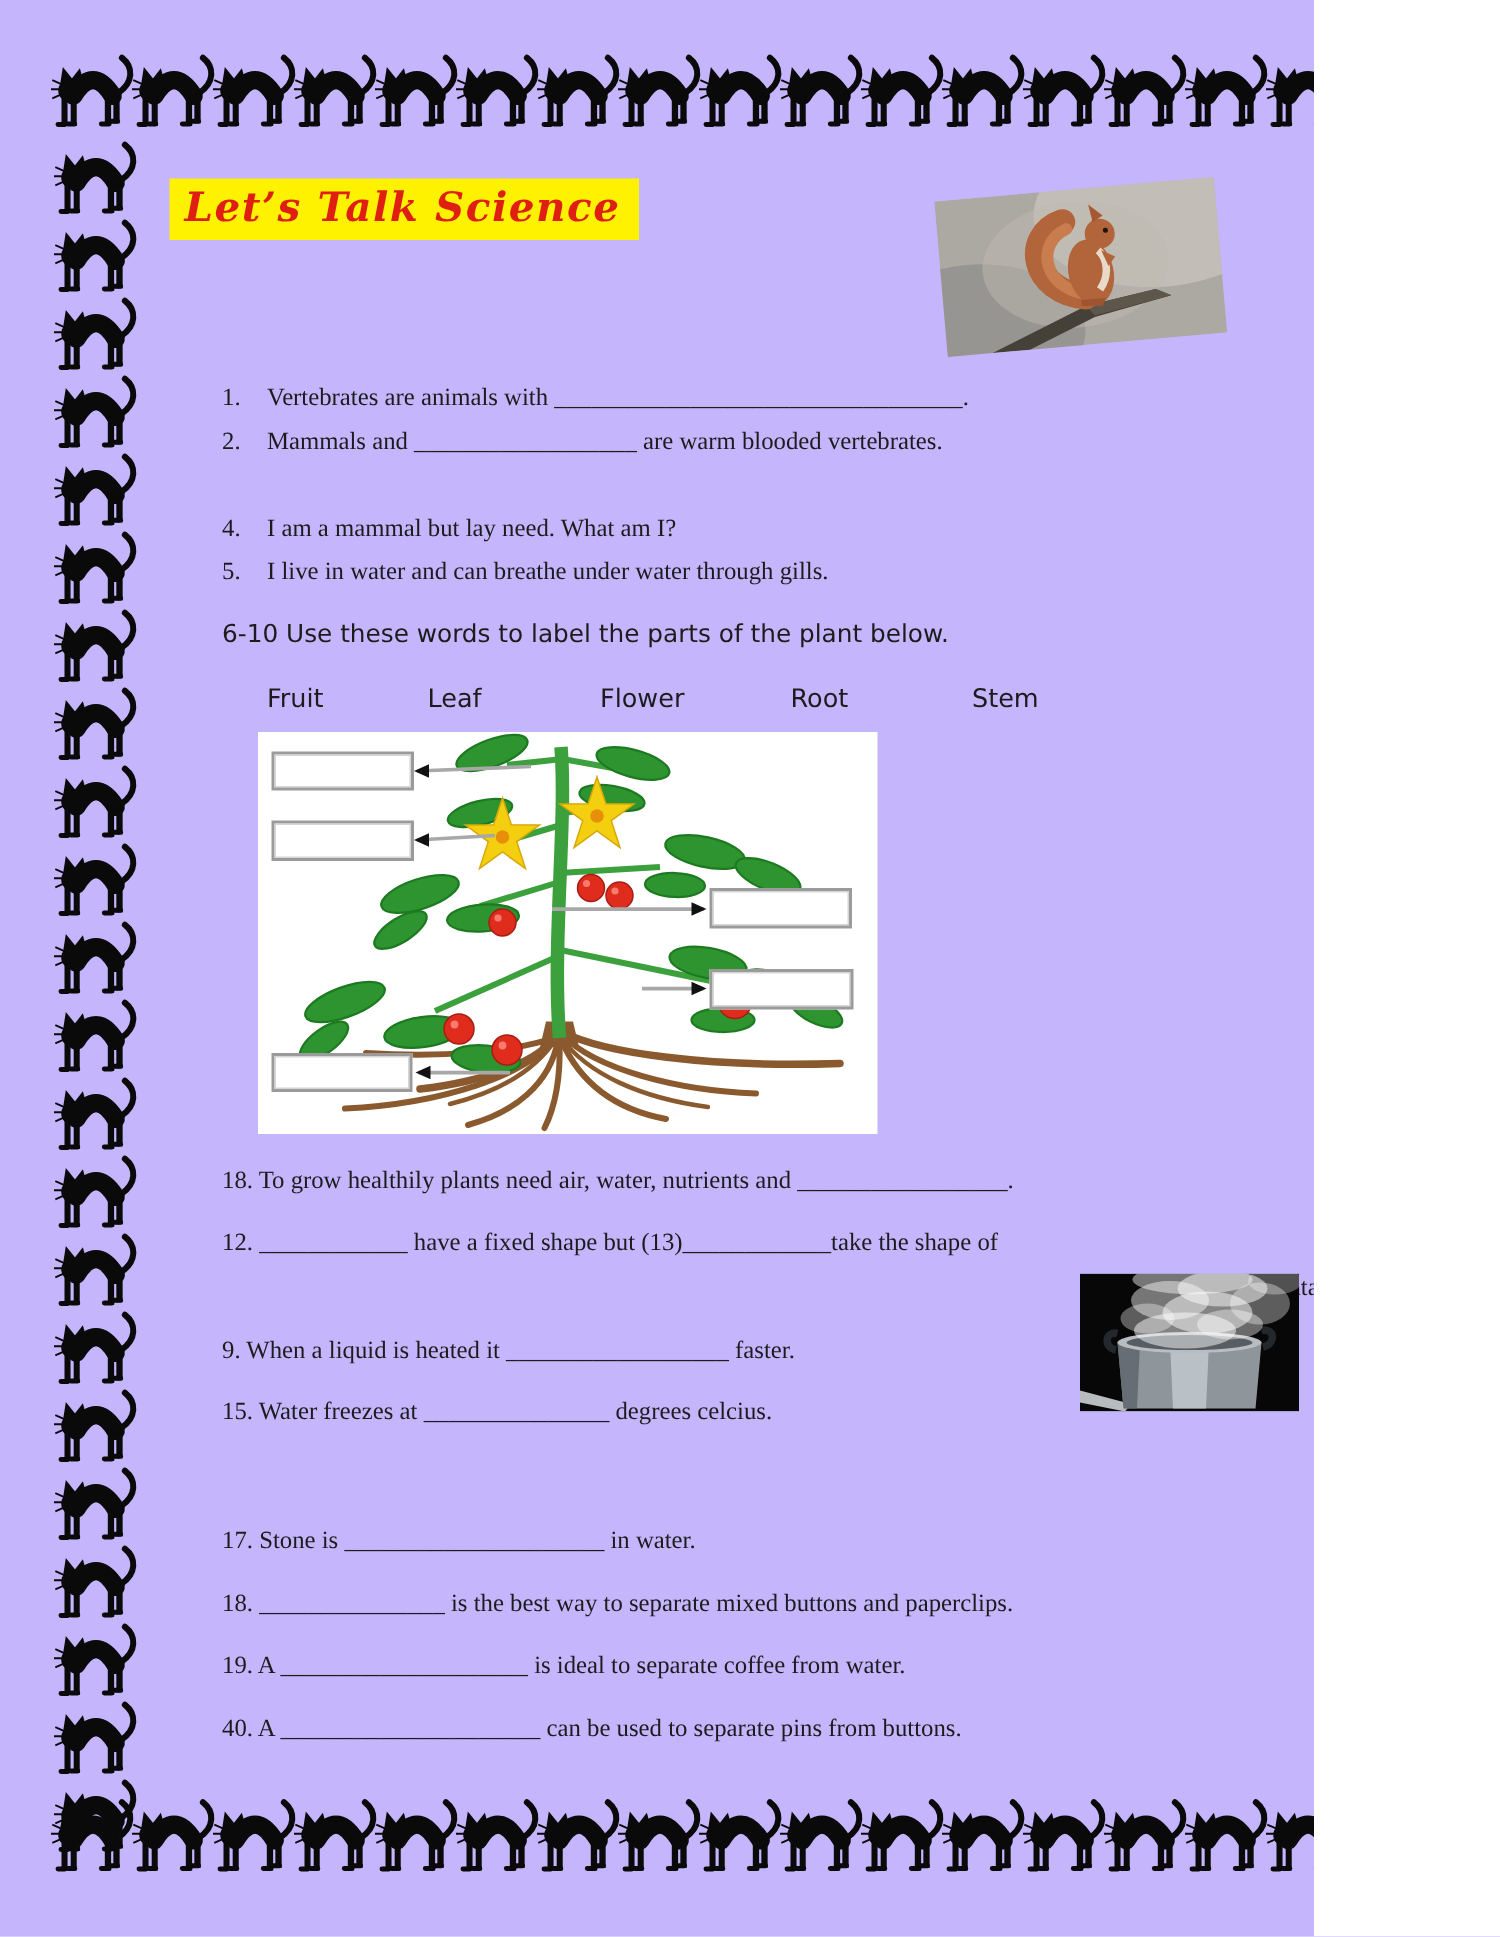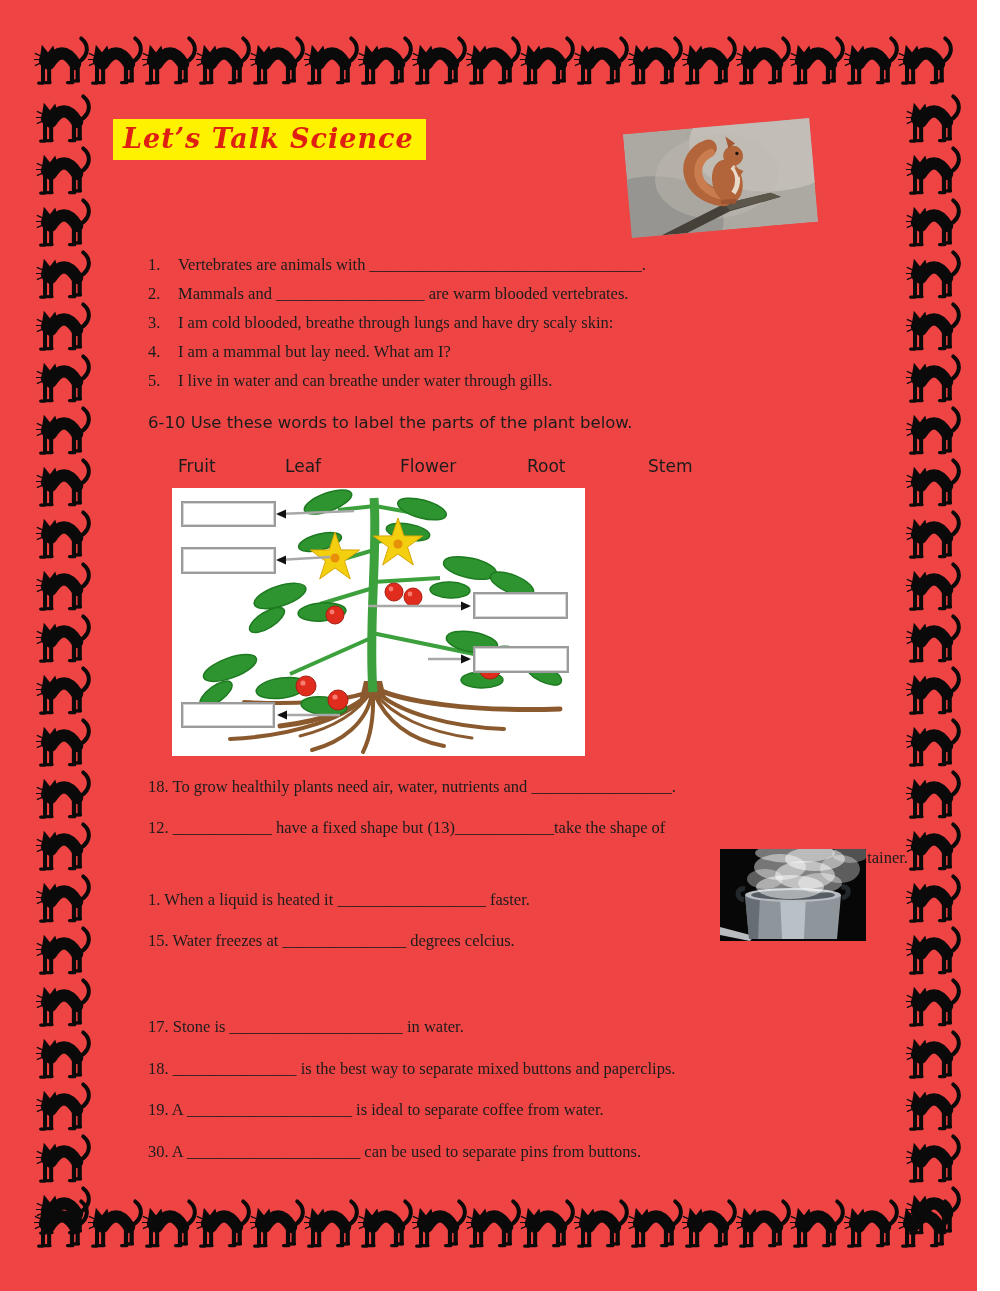--- a/index.html
+++ b/index.html
@@ -1,18 +1,18 @@
 <!DOCTYPE html>
 <html><head>
 <meta charset="utf-8">
 <style>
   html,body{margin:0;padding:0;}
   #page{
-    position:relative;width:977px;height:1291px;overflow:hidden;
-    background:#ef4444;font-family:"DejaVu Sans",sans-serif;color:#1c1c1c;
+    position:relative;width:876px;height:1291px;overflow:hidden;
+    background:#c4b5fd;font-family:"DejaVu Sans",sans-serif;color:#1c1c1c;
   }
   .cat{position:absolute;width:56px;height:58px;}
   .title{
     position:absolute;left:113px;top:119px;background:#fff200;color:#df1f12;
     font-family:"DejaVu Serif",serif;font-weight:700;font-style:italic;
     font-size:27px;padding:4px 12px 6px 10px;letter-spacing:1px;white-space:nowrap;
   }
   .photo{position:absolute;overflow:hidden;}
   #squirrel{left:627px;top:126px;width:187px;height:104px;transform:rotate(-5deg);}
   #pot{left:720px;top:849px;width:146px;height:92px;}
@@ -1458,21 +1458,20 @@
       <polygon points="104,23 102,11 111,19" fill="#a55832"></polygon>
       <circle cx="112" cy="29" r="1.7" fill="#1e1410"></circle>
       <path d="M106,42 C112,48 112,60 105,68" stroke="#e8d9c8" stroke-width="5" fill="none"></path>
       <path d="M108,42 L117,47 L112,53 Z" fill="#b2643a"></path>
       <path d="M92,74 L108,74 L106,79 L92,78 Z" fill="#9c5530"></path>
     </svg>
   </div>
 
   <div class="qrow" style="top:254px"><span class="qnum">1.</span><span>Vertebrates are animals with _________________________________.</span></div>
   <div class="qrow" style="top:283px"><span class="qnum">2.</span><span>Mammals and __________________ are warm blooded vertebrates.</span></div>
-  <div class="qrow" style="top:312px"><span class="qnum">3.</span><span>I am cold blooded, breathe through lungs and have dry scaly skin:</span></div>
   <div class="qrow" style="top:341px"><span class="qnum">4.</span><span>I am a mammal but lay need. What am I?</span></div>
   <div class="qrow" style="top:370px"><span class="qnum">5.</span><span>I live in water and can breathe under water through gills.</span></div>
 
   <div class="instr" style="top:413px">6-10 Use these words to label the parts of the plant below.</div>
   <div id="wordbank" class="wordbank">
     <span style="left:178px">Fruit</span>
     <span style="left:285px">Leaf</span>
     <span style="left:400px">Flower</span>
     <span style="left:527px">Root</span>
     <span style="left:648px">Stem</span>
@@ -1574,26 +1573,26 @@
     <div class="label-box" style="left:301px;top:104px;width:95px;height:27px"></div>
     <div class="label-box" style="left:301px;top:158px;width:96px;height:27px"></div>
     <div class="label-box" style="left:9px;  top:214px;width:94px;height:26px"></div>
   </div>
 
   <div class="qrow" style="top:776px">18. To grow healthily plants need air, water, nutrients and _________________.</div>
   <div class="qrow twolines" style="top:817px">
     <div>12. ____________ have a fixed shape but  (13)____________take the shape of</div>
     <div>the container.</div>
   </div>
-  <div class="qrow" style="top:889px">1. When a liquid is heated it __________________ faster.</div>
+  <div class="qrow" style="top:889px">9. When a liquid is heated it __________________ faster.</div>
   <div class="qrow" style="top:930px">15. Water freezes at _______________ degrees celcius.</div>
   <div class="qrow" style="top:1016px">17. Stone is _____________________ in water.</div>
   <div class="qrow" style="top:1058px">18. _______________ is the best way to  separate mixed buttons and paperclips.</div>
   <div class="qrow" style="top:1099px">19. A ____________________ is ideal to separate coffee  from water.</div>
-  <div class="qrow" style="top:1141px">30. A _____________________ can be used to separate pins from buttons.</div>
+  <div class="qrow" style="top:1141px">40. A _____________________ can be used to separate pins from buttons.</div>
 
   <div class="photo" id="pot">
     <svg width="146" height="92" viewBox="0 0 146 92">
       <rect width="146" height="92" fill="#070707"></rect>
       <path d="M0,78 L34,87 L30,92 L0,86 Z" fill="#b9bcbe"></path>
       <path d="M25,46 L121,46 L117,90 L29,90 Z" fill="#8e959b"></path>
       <path d="M60,46 L86,46 L84,90 L62,90 Z" fill="#c6ccd1" opacity="0.8"></path>
       <path d="M25,46 L40,46 L38,90 L29,90 Z" fill="#5c636a" opacity="0.8"></path>
       <path d="M25,40 C17,38 15,49 24,51" stroke="#23282c" stroke-width="5" fill="none"></path>
       <path d="M121,38 C130,36 131,47 122,49" stroke="#23282c" stroke-width="5" fill="none"></path>

